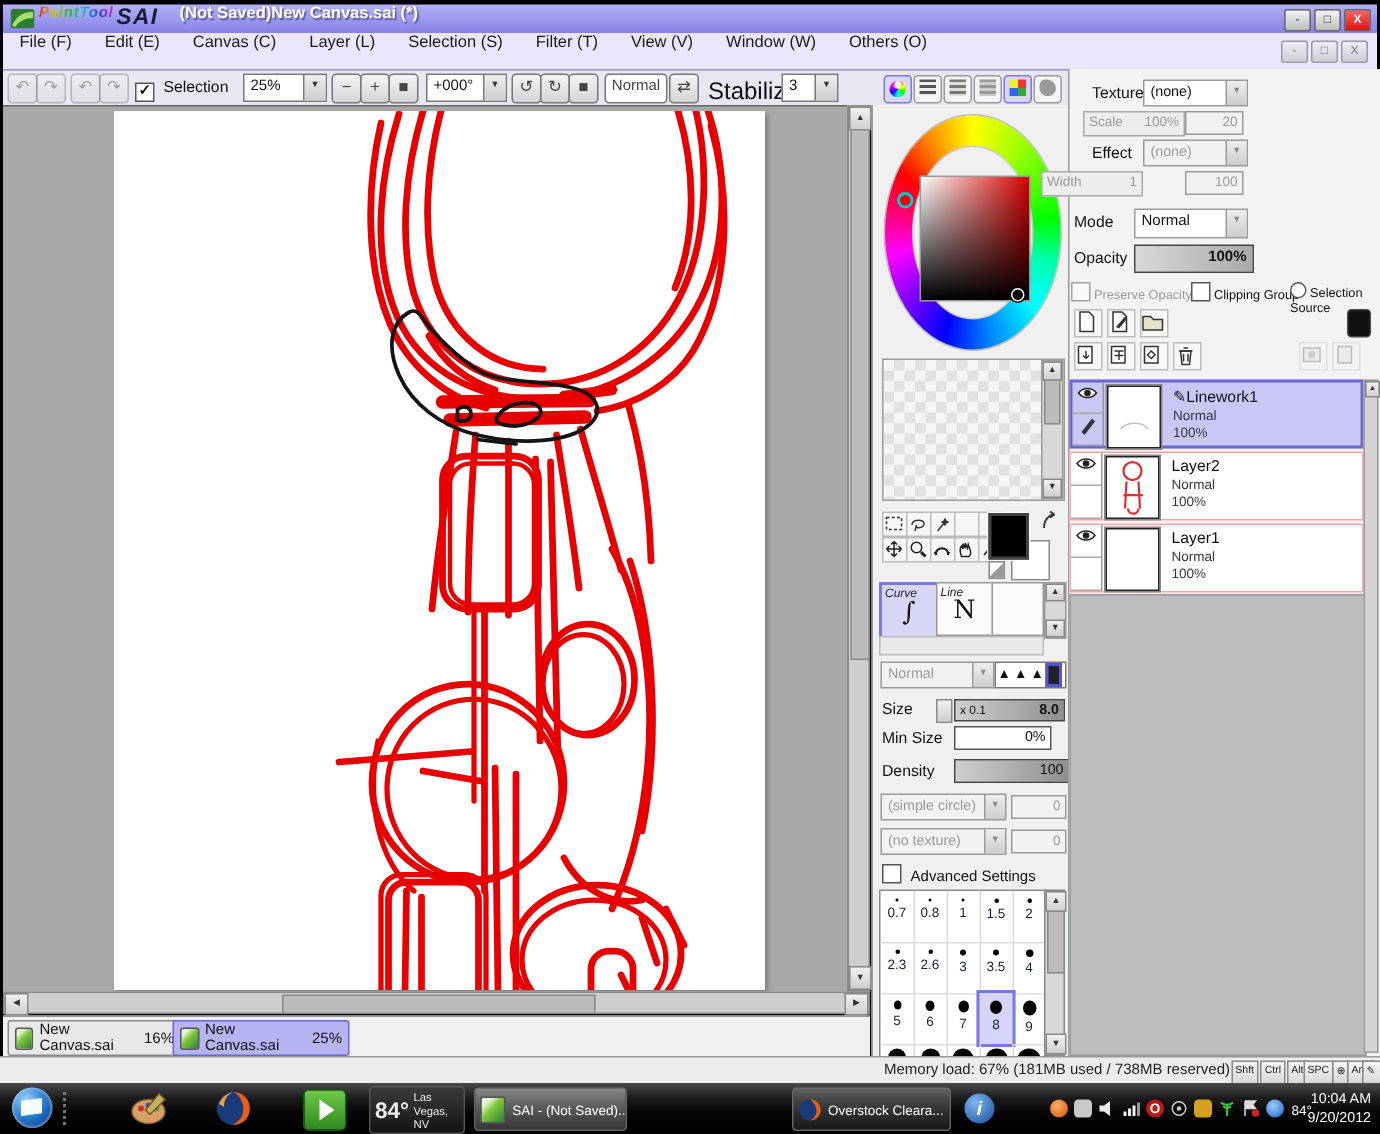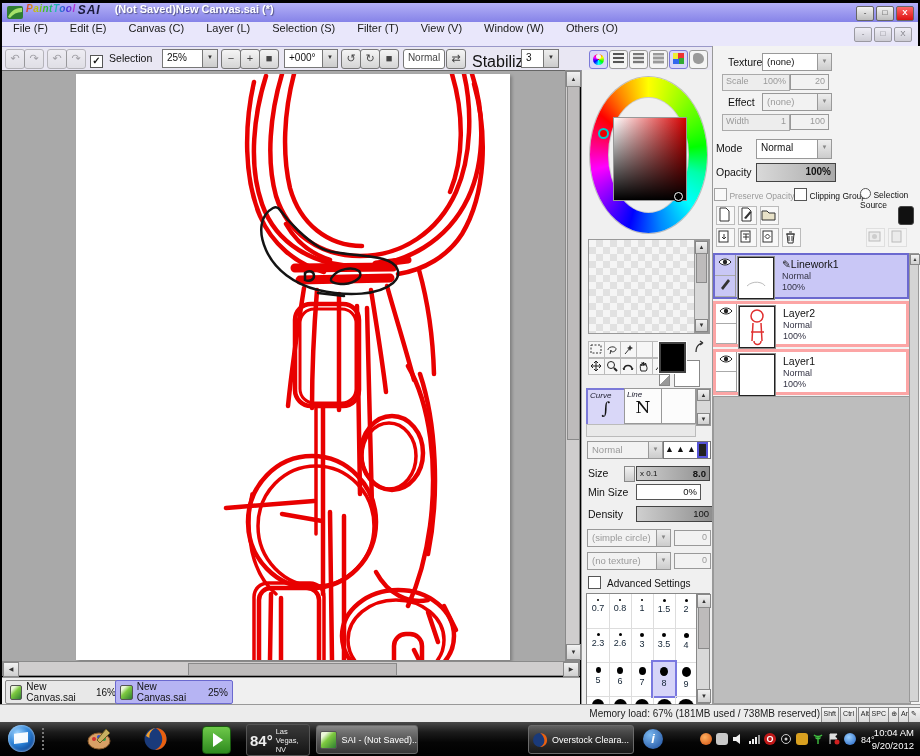--- a/index.html
+++ b/index.html
@@ -5,21 +5,21 @@
   html,body{margin:0;padding:0;background:#000;}
   #app{position:relative;width:920px;height:756px;background:#000;overflow:hidden;
        font-family:"Liberation Sans",sans-serif;font-size:11px;color:#111;}
   .abs{position:absolute;}
   
   .titlebar{left:2px;top:3px;width:916px;height:19px;
     background:linear-gradient(#b3b0f7,#8683e8);display:flex;}
   .logo-brand{font-style:italic;font-weight:bold;font-size:10px;letter-spacing:.5px;
     background:linear-gradient(90deg,#d33,#cc0,#2b2,#2bb,#33d,#c3c);
     -webkit-background-clip:text;background-clip:text;color:transparent;}
-  .logo-sai{font-style:italic;font-weight:bold;font-size:12px;color:#1a1a3a;margin-left:2px;letter-spacing:1px;}
+  .logo-sai{font-style:italic;font-weight:bold;font-size:15px;color:#1a1a3a;margin-left:2px;letter-spacing:1px;}
   .win-title{color:#fff;font-weight:bold;font-size:11px;margin-left:14px;text-shadow:1px 1px 1px #55558a;}
   .winbtn{width:16px;height:13px;margin-left:2px;border:1px solid #666;border-radius:2px;
     background:linear-gradient(#f4f4f4,#bdbdbd);font-size:8px;line-height:11px;text-align:center;color:#333;}
   .winbtn.close{background:linear-gradient(#f66,#d11);color:#fff;font-weight:bold;}
   .menubar{left:2px;top:22px;width:916px;height:24px;background:#e9e7fb;border-bottom:1px solid #9a98c8;
     display:flex;align-items:flex-start;}
   .menu-item{padding:0 11px;font-size:11px;color:#1a1a1a;}
   .toolbar{left:2px;top:47px;width:916px;height:23px;background:#e9e7f3;border-bottom:1px solid #8a88a8;}
   .tbtn{position:absolute;top:2px;width:18px;height:18px;border:1px solid #777;border-radius:3px;
     background:linear-gradient(#f5f5f5,#d5d5d5);text-align:center;line-height:16px;font-size:11px;color:#444;}
@@ -87,21 +87,21 @@
   .sz-dot{border-radius:50%;background:#000;margin:5px auto 0 auto;}
   .sz-num{text-align:center;font-size:9px;margin-top:2px;color:#123;}
   .gsb{left:696px;top:593px;width:14px;height:111px;background:#d8d8d8;border:1px solid #888;box-sizing:border-box;}
   
   .rightpanel{left:712px;top:46px;width:208px;height:658px;background:#f3f3f3;border-left:1px solid #999;}
   .sunken{position:absolute;height:14px;border:1px solid #aaa;background:#ededed;font-size:9px;color:#9a9a9a;
     display:flex;justify-content:space-between;padding:1px 3px 0 3px;}
   .opbar{position:absolute;height:15px;border:1px solid #444;background:linear-gradient(90deg,#d9d9d9,#a9a9a9);
     font-size:10px;text-align:right;padding:2px 4px 0 0;font-weight:bold;}
   .licon{position:absolute;width:17px;height:17px;border:1px solid #bbb;background:#f8f8f8;}
-  .layer-row{position:absolute;left:713px;width:196px;height:46px;background:#fff;border:3px solid #fca5a5;box-sizing:border-box;display:flex;}
+  .layer-row{position:absolute;left:713px;width:196px;height:46px;background:#fff;border:1px solid #fca5a5;box-sizing:border-box;display:flex;}
   .layer-row.sel{background:#c9c7f6;border:2px solid #6b69cf;}
   .lr-left{width:20px;border-right:1px solid #999;display:flex;flex-direction:column;}
   .lr-eye,.lr-sub{height:22px;border-bottom:1px solid #aaa;text-align:center;}
   .lr-thumb{width:34px;height:40px;margin:2px;border:1px solid #222;background:#fff;box-shadow:0 0 0 1px #888;}
   .lr-text{margin-left:6px;padding-top:3px;}
   .lr-name{font-size:10.5px;color:#111;}
   .lr-mode,.lr-op{font-size:9px;color:#334;margin-top:1px;}
   
   .statusbar{left:0;top:704px;width:920px;height:18px;background:#ececec;border-top:1px solid #999;}
   .key{position:absolute;top:2px;height:13px;border:1px solid #888;background:linear-gradient(#f6f6f6,#d6d6d6);
@@ -512,21 +512,21 @@
   <div class="sunken" style="left:722px;top:74px;width:60px">
     <span>Scale</span>
       <span>100%</span>
   </div>
   <div class="numbox" style="left:790px;top:74px;width:34px">20</div>
   <span class="rowlbl" style="left:728px;top:96px">Effect</span>
   <div class="ddl" style="left:762px;top:93px;width:68px">
     <span class="val">(none)</span>
     <span class="drop">▼</span>
   </div>
-  <div class="sunken" style="left:722px;top:114px;width:60px">
+  <div class="sunken" style="left:694px;top:114px;width:60px">
     <span>Width</span>
       <span>1</span>
   </div>
   <div class="numbox" style="left:790px;top:114px;width:34px">100</div>
   <span class="rowlbl" style="left:716px;top:142px">Mode</span>
   <div class="ddl live" style="left:756px;top:139px;width:74px;height:18px">
     <span class="val" style="color:#111;font-size:10px">Normal</span>
     <span class="drop">▼</span>
   </div>
   <span class="rowlbl" style="left:716px;top:166px">Opacity</span>

